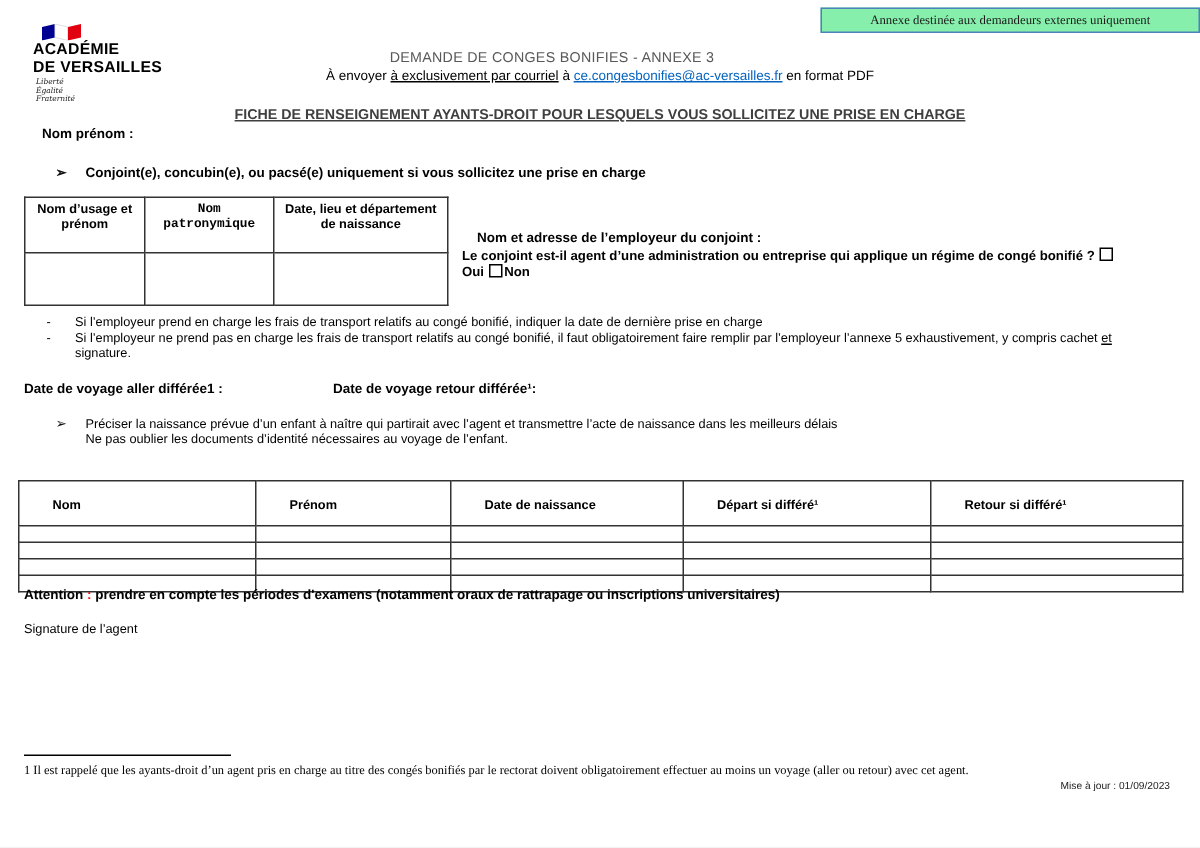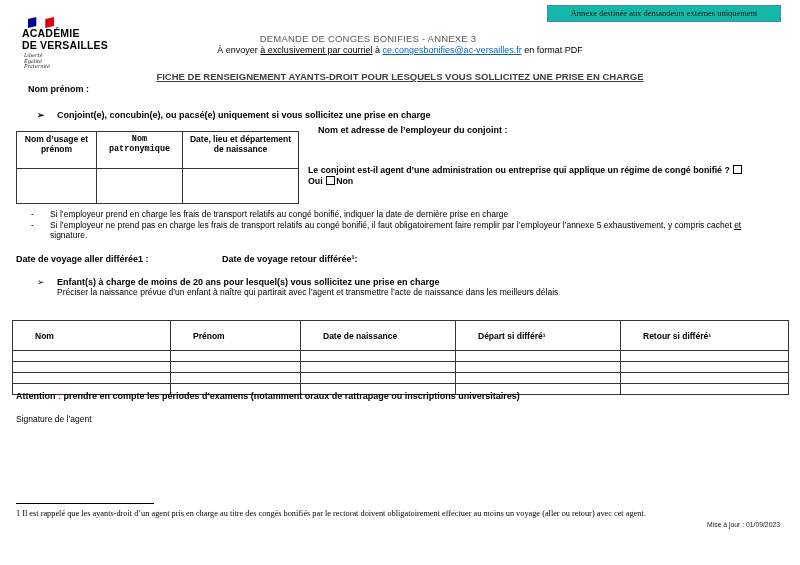--- a/index.html
+++ b/index.html
@@ -5,22 +5,22 @@
   * { margin:0; padding:0; box-sizing:border-box; }
   html,body { background:#e9e9e9; }
   .page {
     position:relative; width:800px; height:565px; background:#fff;
     font-family:"Liberation Sans", sans-serif; color:#000; overflow:hidden;
   }
   .abs { position:absolute; }
 
   
   .banner {
-    left:547px; top:5px; width:234px; height:17px;
-    background:#14b8a6; border:1px solid #4f81bd;
+    left:547px; top:5px; width:253px; height:17px;
+    background:#86efac; border:1px solid #4f81bd;
     font-family:"Liberation Serif", serif; font-size:8.5px; line-height:15px;
     text-align:center; color:#1a1a1a;
   }
 
   
   .logo-flag { left:28px; top:14px; }
   .logo-name { left:22px; top:27px; font-weight:bold; font-size:10.5px; line-height:12px; letter-spacing:.2px; }
   .logo-motto { left:24px; top:53px; font-family:"DejaVu Serif", serif; font-style:italic;
     font-size:5px; line-height:5.6px; color:#222; }
 
@@ -43,21 +43,21 @@
 
   
   table { border-collapse:collapse; }
   .tbl1 { left:16px; top:131px; }
   .tbl1 th, .tbl1 td { border:1px solid #333; font-size:8.5px; text-align:center;
     vertical-align:top; padding:2px 4px; line-height:10px; font-weight:bold; }
   .tbl1 .c1 { width:80px; } .tbl1 .c2 { width:86px;font-family:Liberation Mono, monospace; } .tbl1 .c3 { width:116px; }
   .tbl1 .datarow td { height:35px; font-weight:normal; }
   .tbl1 .hdr th { height:37px; }
 
-  .employer-label { left:318px; top:125px; font-weight:bold; font-size:9px; }
+  .employer-label { left:318px; top:153px; font-weight:bold; font-size:9px; }
   .question { left:308px; top:165px; width:484px; font-weight:bold; font-size:8.8px; line-height:11px; }
   .checkbox { display:inline-block; width:9px; height:9px; border:1px solid #000;
     vertical-align:-1px; margin:0 1px; background:#fff; }
 
   .dash-list { left:31px; top:209px; width:724px; font-size:8.5px; line-height:10px; }
   .dash-item { display:flex; margin-bottom:1px; }
   .dash { flex:0 0 19px; }
   .dash-text .u { text-decoration:underline; }
 
   .travel { left:16px; top:254px; font-weight:bold; font-size:9px; }
@@ -156,22 +156,22 @@
       <span class="dash-text"><span>Si l’employeur ne prend pas en charge les frais de transport relatifs au congé bonifié, il faut obligatoirement faire remplir par l’employeur l’annexe 5 exhaustivement, y compris cachet </span><span class="u">et</span><span> signature.</span></span>
     </div>
   </div>
 
   <div class="abs travel">Date de voyage aller différée1 :</div>
   <div class="abs travel-return">Date de voyage retour différée¹:</div>
 
   <div class="abs children-block bullet-row">
     <span class="bullet-arrow">➢</span>
     <span class="children-text">
-      <span class="l1" style="display:block;">Enfant(s) à charge de moins de 20 ans pour lesquel(s) vous sollicitez une prise en charge</span>
       <span style="display:block;">Préciser la naissance prévue d’un enfant à naître qui partirait avec l’agent et transmettre l’acte de naissance dans les meilleurs délais</span>
+      <span style="display:block;">Ne pas oublier les documents d’identité nécessaires au voyage de l’enfant.</span>
     </span>
   </div>
 
   <table class="abs tbl2">
     <tbody>
         <tr>
       <th class="c1">Nom</th>
       <th class="c2">Prénom</th>
       <th class="c3">Date de naissance</th>
       <th class="c4">Départ si différé¹</th>

